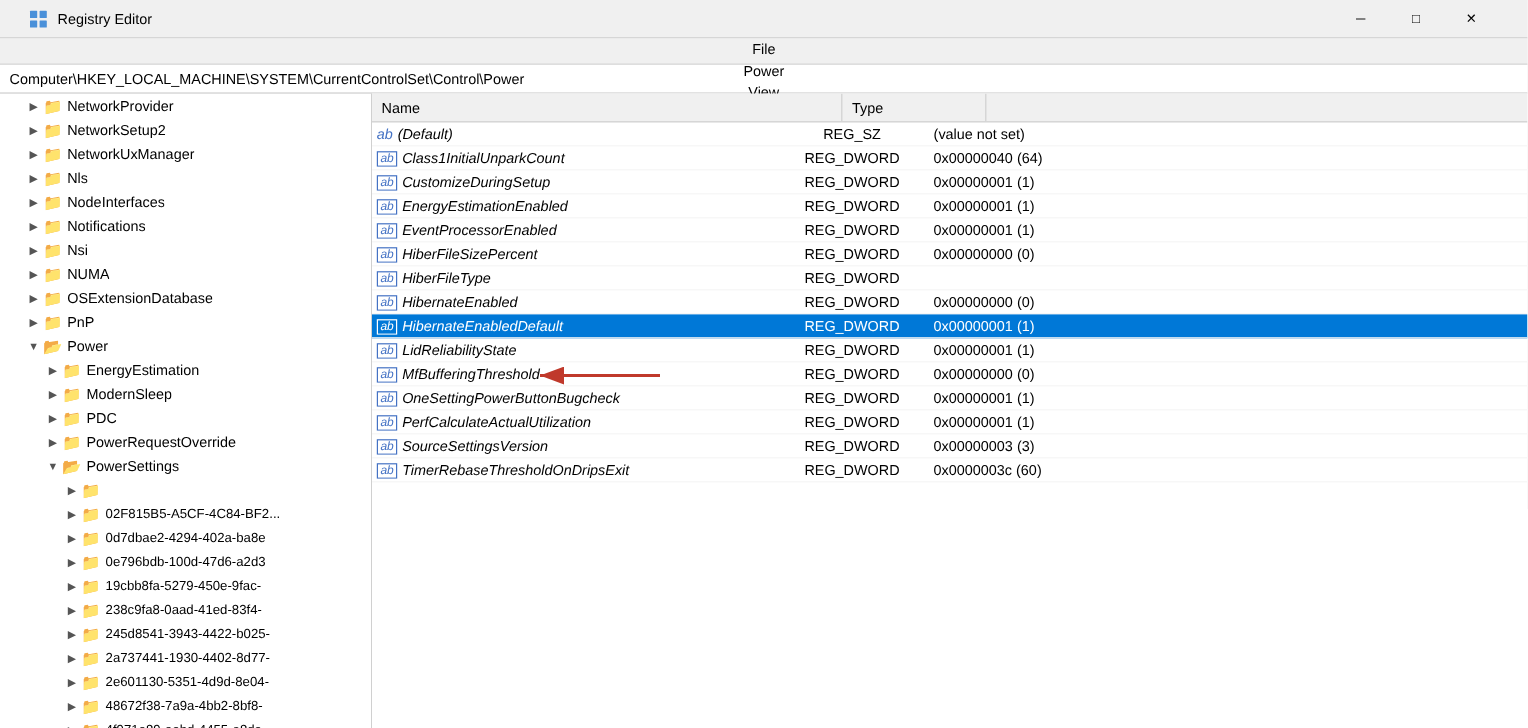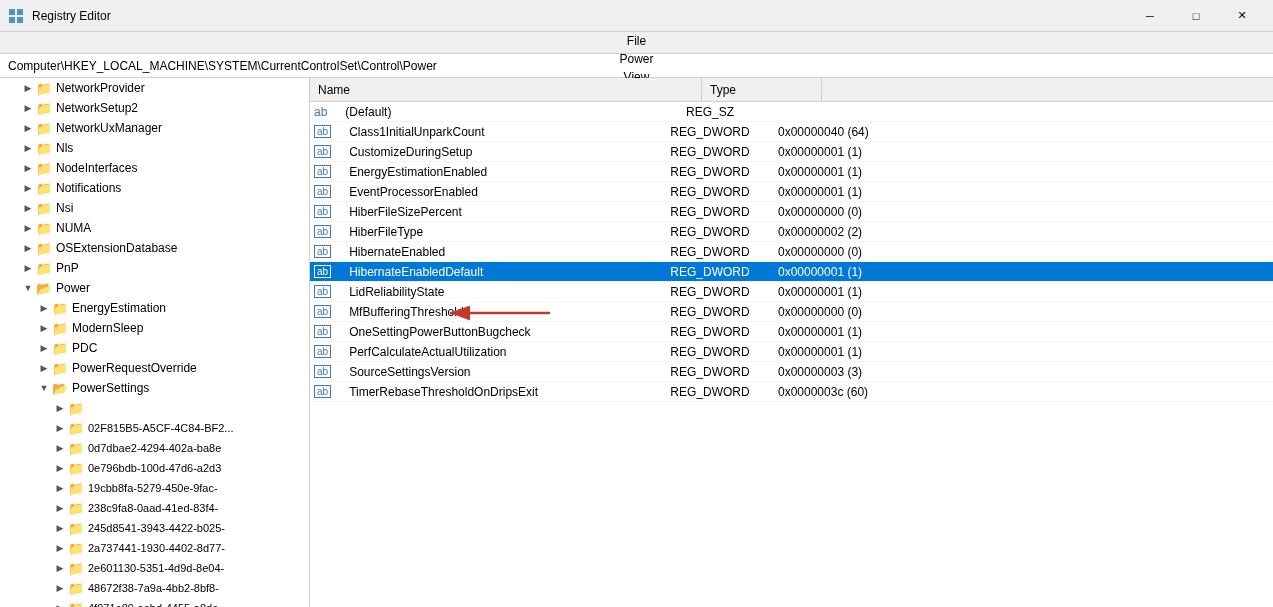--- a/index.html
+++ b/index.html
@@ -11,21 +11,21 @@
       height: 607px;
       overflow: hidden;
     }
 
     
     .title-bar {
       background: #f0f0f0;
       height: 32px;
       display: flex;
       align-items: center;
-      padding: 0 8px;
+      padding: 0 24px;
       border-bottom: 1px solid #d0d0d0;
       justify-content: space-between;
     }
     .title-bar-left {
       display: flex;
       align-items: center;
       gap: 8px;
     }
     .title-bar-icon {
       width: 16px;
@@ -177,25 +177,26 @@
       border-bottom: 1px solid #f5f5f5;
       cursor: pointer;
     }
     .value-row.selected { background: #0078d7; color: white; }
 
     .val-name {
       width: 340px;
       flex-shrink: 0;
       padding: 0 4px;
       display: flex;
-      align-items: flex-start;
-      gap: 18px;
+      align-items: flex-end;
+      gap: 4px;
       overflow: hidden;
       text-overflow: ellipsis;
       white-space: nowrap;
+      font-style: italic;
     }
     .val-type {
       width: 120px;
       flex-shrink: 0;
       padding: 0 8px;
       overflow: hidden;
       text-overflow: ellipsis;
       white-space: nowrap;
       text-align: center;
     }
@@ -431,20 +432,21 @@
       <div class="col-header col-name">Name</div>
       <div class="col-header col-type">Type</div>
     </div>
 
     <div class="value-row">
       <div class="val-name">
         <span class="reg-icon">ab</span>
         <span>(Default)</span>
       </div>
       <div class="val-type">REG_SZ</div>
+      <div class="val-data">(value not set)</div>
     </div>
 
     <div class="value-row">
       <div class="val-name">
         <span class="reg-icon" style="color:#4472c4; font-size:10px; border: 1px solid #4472c4; padding: 0 2px;">ab</span>
         <span>Class1InitialUnparkCount</span>
       </div>
       <div class="val-type">REG_DWORD</div>
       <div class="val-data">0x00000040 (64)</div>
     </div>
@@ -484,21 +486,20 @@
       <div class="val-type">REG_DWORD</div>
       <div class="val-data">0x00000000 (0)</div>
     </div>
 
     <div class="value-row">
       <div class="val-name">
         <span class="reg-icon" style="color:#4472c4; font-size:10px; border: 1px solid #4472c4; padding: 0 2px;">ab</span>
         <span>HiberFileType</span>
       </div>
       <div class="val-type">REG_DWORD</div>
-      <div class="val-data">0x00000002 (2)</div>
     </div>
 
     <div class="value-row">
       <div class="val-name">
         <span class="reg-icon" style="color:#4472c4; font-size:10px; border: 1px solid #4472c4; padding: 0 2px;">ab</span>
         <span>HibernateEnabled</span>
       </div>
       <div class="val-type">REG_DWORD</div>
       <div class="val-data">0x00000000 (0)</div>
     </div>

